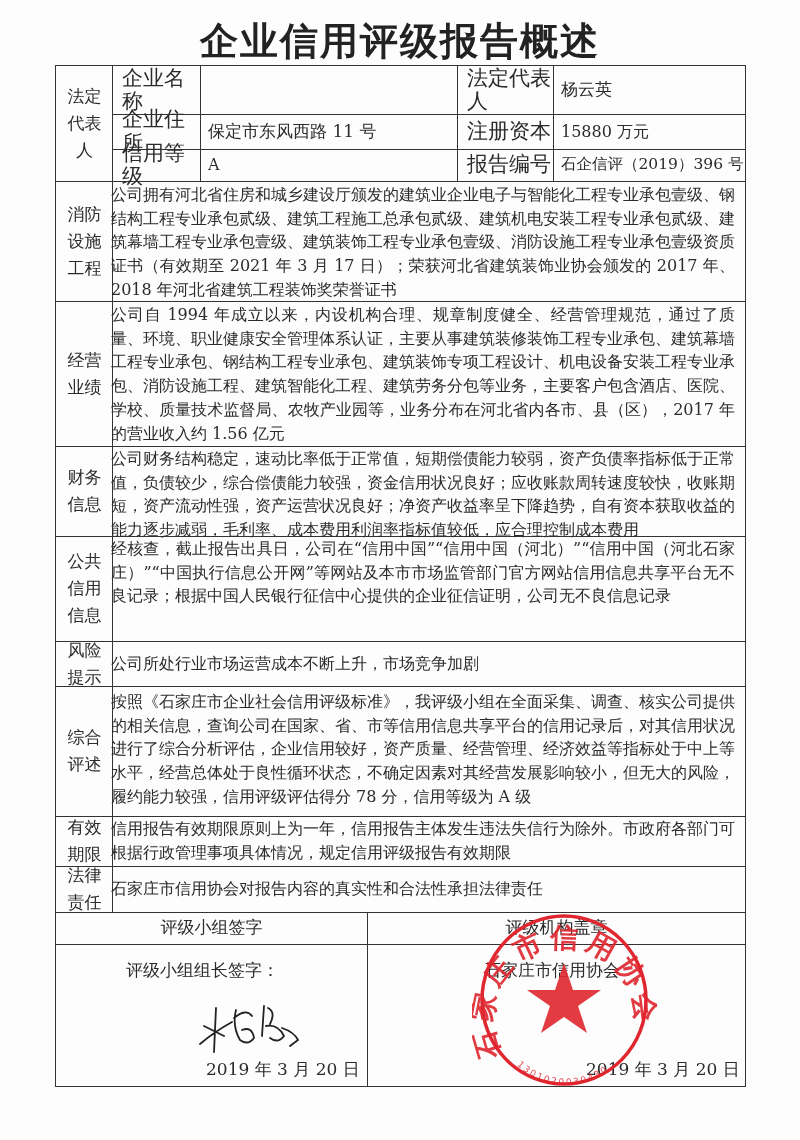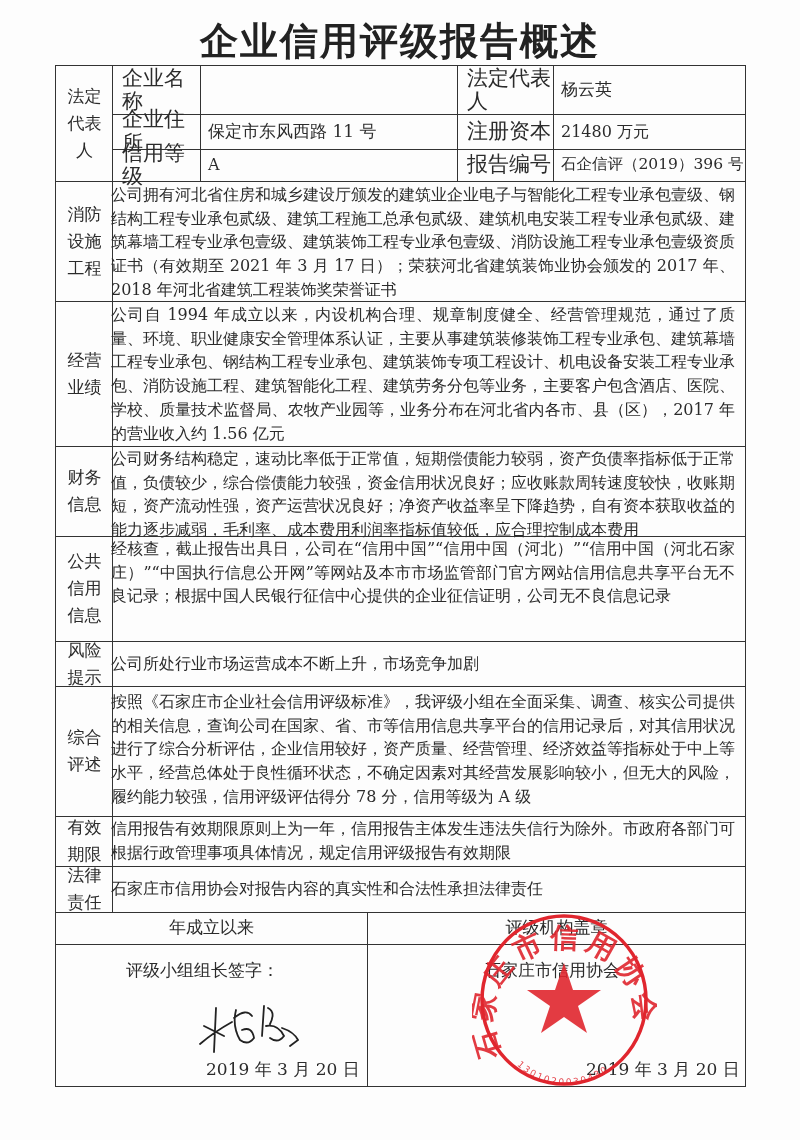--- a/index.html
+++ b/index.html
@@ -55,21 +55,21 @@
   <div class="rowhead" style="top:0; height:115px;">
       <span>法定代表人</span>
     </div>
   <div class="cell label" style="left:57px; top:0; width:87px; height:48px;">企业名称</div>
   <div class="cell label" style="left:402px; top:0; width:95px; height:48px;">法定代表人</div>
   <div class="cell val" style="left:498px; top:0; width:190px; height:48px; font-size:17px;">杨云英</div>
 
   <div class="cell label" style="left:57px; top:48px; width:87px; height:35px;">企业住所</div>
   <div class="cell val" style="left:145px; top:48px; width:255px; height:35px; font-size:17px;">保定市东风西路 11 号</div>
   <div class="cell label" style="left:402px; top:48px; width:95px; height:35px;">注册资本</div>
-  <div class="cell val" style="left:498px; top:48px; width:190px; height:35px;">21480 万元</div>
+  <div class="cell val" style="left:498px; top:48px; width:190px; height:35px;">15880 万元</div>
 
   <div class="cell label" style="left:57px; top:83px; width:87px; height:32px;">信用等级</div>
   <div class="cell val" style="left:145px; top:83px; width:255px; height:32px;">A</div>
   <div class="cell label" style="left:402px; top:83px; width:95px; height:32px;">报告编号</div>
   <div class="cell val" style="left:498px; top:83px; width:190px; height:32px; font-size:15.5px;">石企信评（2019）396 号</div>
 
   <div class="rowhead" style="top:115px; height:120px;">
       <span>消防设施工程</span>
     </div>
   <div class="para" style="top:117px;">公司拥有河北省住房和城乡建设厅颁发的建筑业企业电子与智能化工程专业承包壹级、钢结构工程专业承包贰级、建筑工程施工总承包贰级、建筑机电安装工程专业承包贰级、建筑幕墙工程专业承包壹级、建筑装饰工程专业承包壹级、消防设施工程专业承包壹级资质证书（有效期至 2021 年 3 月 17 日）；荣获河北省建筑装饰业协会颁发的 2017 年、2018 年河北省建筑工程装饰奖荣誉证书</div>
@@ -102,21 +102,21 @@
   <div class="rowhead" style="top:750px; height:50px;">
       <span>有效期限</span>
     </div>
   <div class="para" style="top:751px;">信用报告有效期限原则上为一年，信用报告主体发生违法失信行为除外。市政府各部门可根据行政管理事项具体情况，规定信用评级报告有效期限</div>
 
   <div class="rowhead" style="top:800px; height:46px;">
       <span>法律责任</span>
     </div>
   <div class="para" style="top:800px; height:46px; display:flex; align-items:center;">石家庄市信用协会对报告内容的真实性和合法性承担法律责任</div>
 
-  <div class="cell center" style="left:0; top:846px; width:311px; height:32px;">年成立以来</div>
+  <div class="cell center" style="left:0; top:846px; width:311px; height:32px;">评级小组签字</div>
   <div class="cell center" style="left:312px; top:846px; width:377px; height:32px;">评级机构盖章</div>
 
   <div class="cell" style="left:70px; top:893px; font-size:17px;">评级小组组长签字：</div>
   <svg style="position:absolute; left:138px; top:930px;" width="120" height="62" viewBox="0 0 120 62">
     <path d="M10 30 L30 40 M22 12 L20 56 M6 48 Q20 36 38 26 M42 14 Q38 30 46 44 M40 22 Q52 12 58 20 M48 34 Q58 30 60 42 Q54 50 46 44 M70 10 L68 40 M74 12 Q82 16 76 28 M72 30 Q84 28 90 40 Q84 48 76 42 M88 32 Q100 36 104 44 L96 50" stroke="#222" stroke-width="1.8" fill="none" stroke-linecap="round"></path>
   </svg>
   <div class="cell" style="left:150px; top:992px; font-size:17px;">2019 年 3 月 20 日</div>
 
   <div class="cell" style="left:428px; top:893px; font-size:17px;">石家庄市信用协会</div>
   <div class="cell" style="left:530px; top:992px; font-size:17px;">2019 年 3 月 20 日</div>

